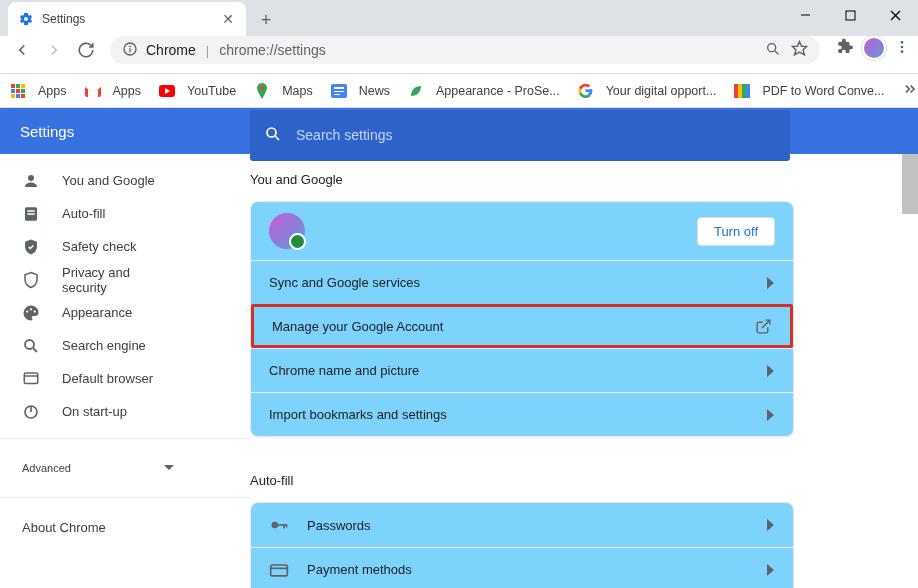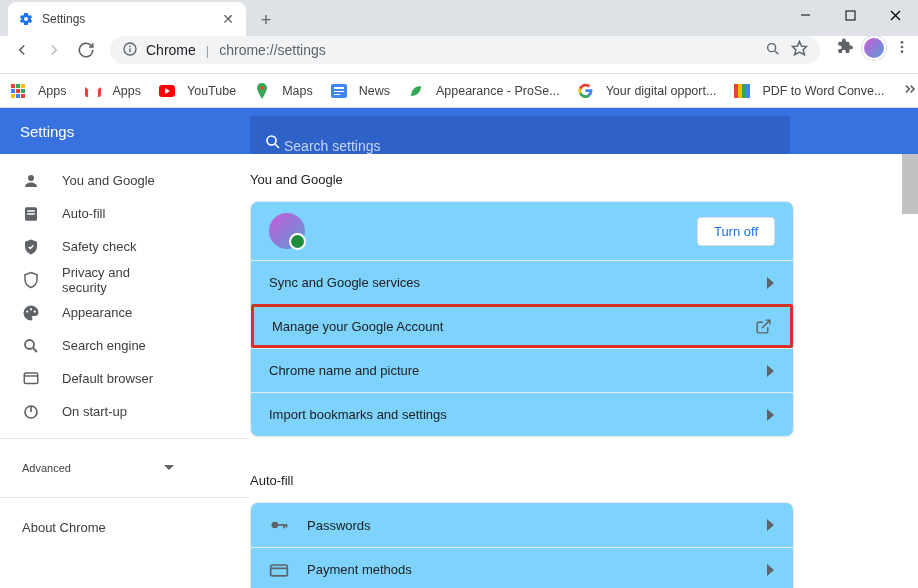--- a/index.html
+++ b/index.html
@@ -30,21 +30,21 @@
 
     
     .bookmarks { height: 34px; background: #fff; display: flex; align-items: center; padding: 0 10px; gap: 18px; border-bottom: 1px solid #dadce0; }
     .bm-item { display: flex; align-items: center; gap: 12px; font-size: 12.5px; color: #3c4043; white-space: nowrap; }
     .bm-icon { width: 16px; height: 16px; display: flex; align-items: center; justify-content: center; }
     .bm-overflow { margin-left: auto; color: #5f6368; }
 
     
     .settings-header { height: 46px; background: #3871e0; display: flex; align-items: center; padding: 0 20px; color: #fff; }
     .settings-title { font-size: 15px; font-weight: 500; width: 230px; }
-    .settings-search { flex: 0 0 540px; height: 38px; background: #2f62c9; border-radius: 3px; display: flex; align-items: flex-end; padding: 0 14px; gap: 2px; margin-top:4px; margin-bottom:-4px;}
+    .settings-search { flex: 0 0 540px; height: 51px; background: #2f62c9; border-radius: 3px; display: flex; align-items: center; padding: 0 14px; gap: 14px; margin-top:4px; margin-bottom:-4px;}
     .settings-search input { background: transparent; border: none; outline: none; color: #fff; font-size: 14px; flex: 1; }
     .settings-search input::placeholder { color: #c5d5f5; }
 
     
     .main { display: flex; height: calc(588px - 36px - 38px - 34px - 46px); position: relative; }
     .sidebar { width: 250px; padding: 10px 0; overflow-y: auto; }
     .side-item { height: 33px; display: flex; align-items: center; padding: 0 22px; gap: 22px; color: #3c4043; font-size: 13px; border-radius: 0 16px 16px 0; margin-right: 54px; }
     .side-item .ico { width: 18px; color: #5f6368; display:flex; justify-content:center;}
     .side-sep { height: 1px; background: #e8eaed; margin: 10px 0; }
     .side-adv { height: 38px; display: flex; align-items: center; padding: 0 22px; justify-content: space-between; font-size: 11px; color: #3c4043; margin-right: 54px; }

